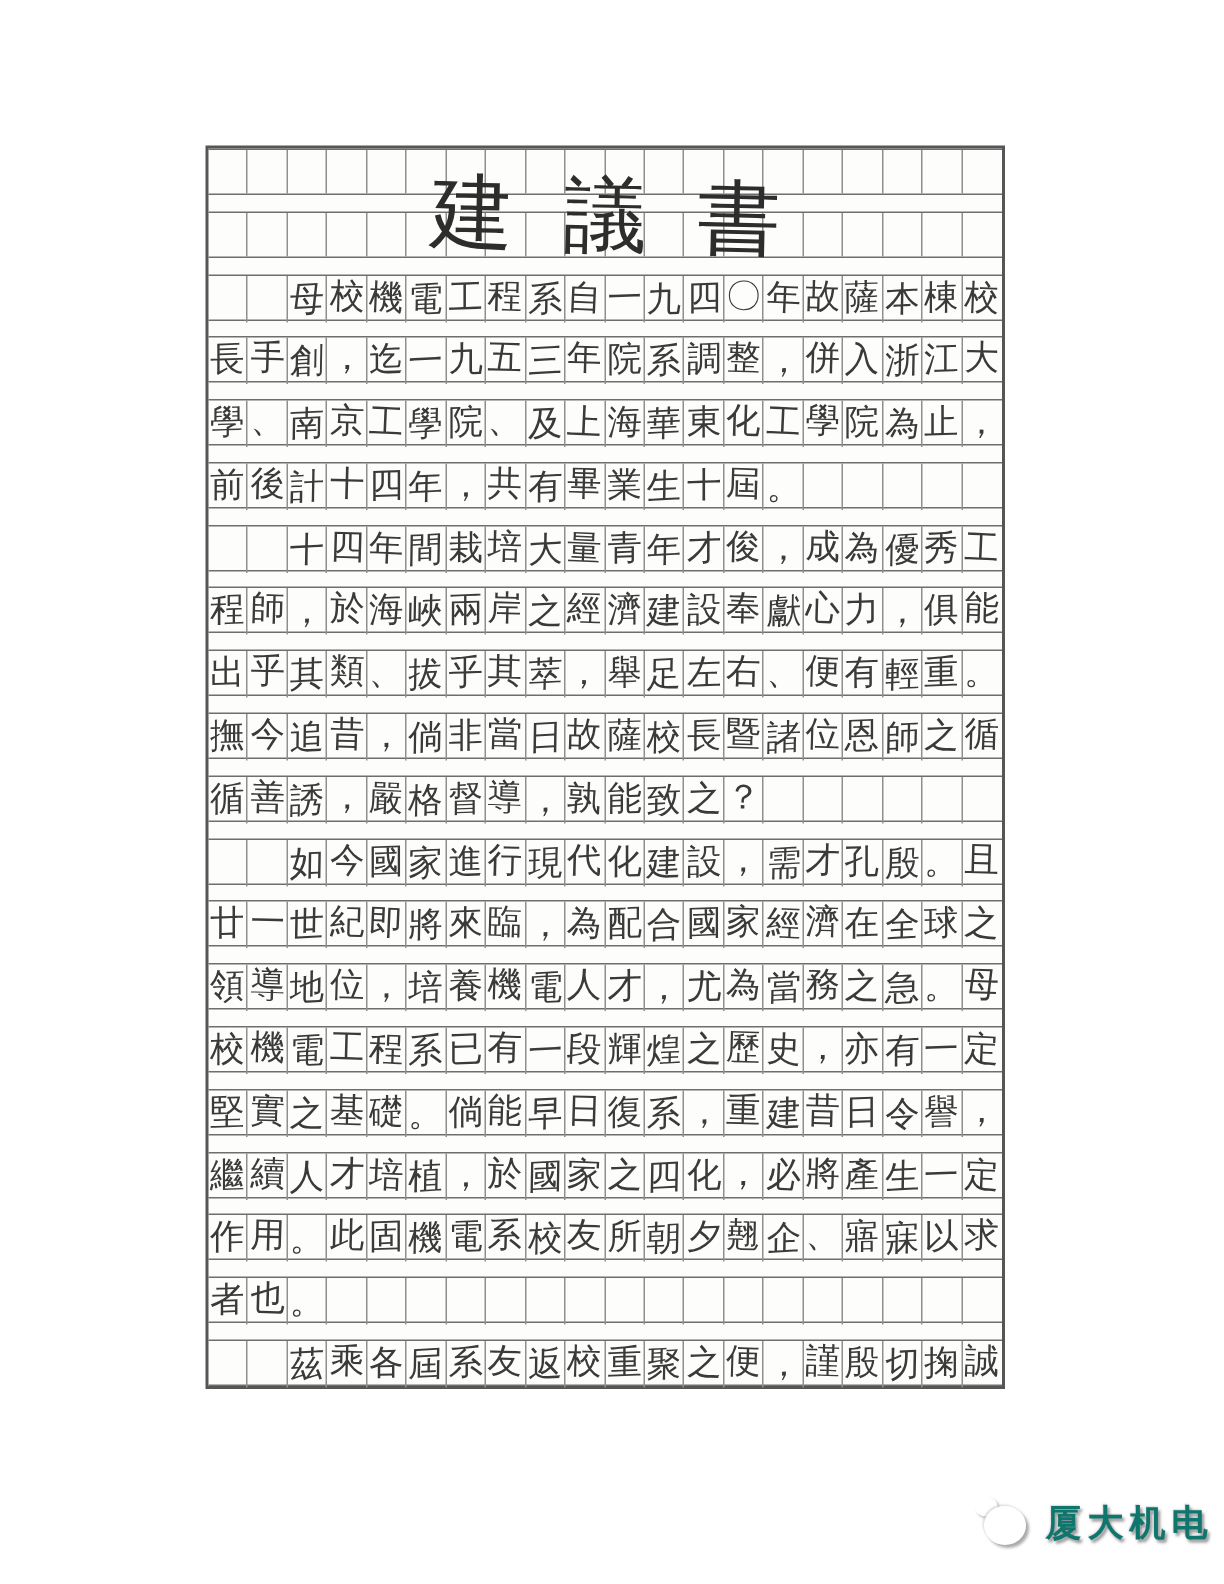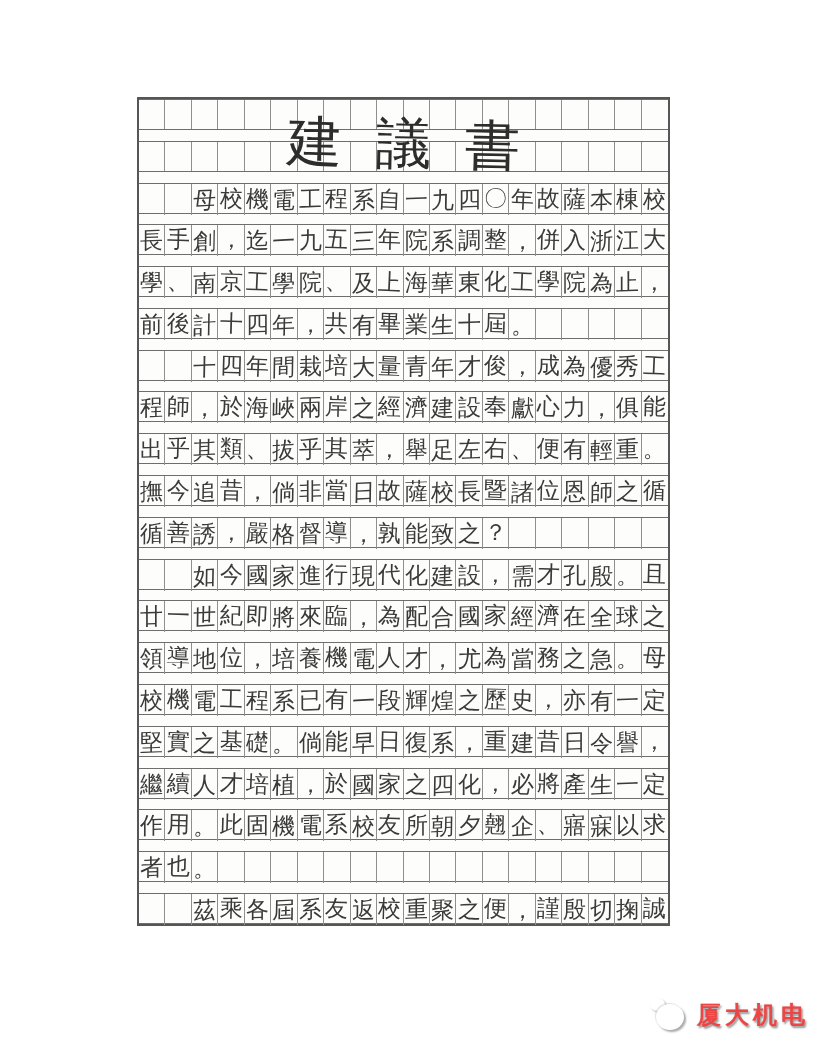--- a/index.html
+++ b/index.html
@@ -85,21 +85,21 @@
   .wm-logo .small{
     position:absolute;left:0;top:0;
     width:15px;height:13px;border-radius:50%;
     background:#ffffff;
     box-shadow:1.5px 1.5px 2px rgba(160,160,160,.8);
   }
   .wm-text{
     font-size:24px;
     font-weight:600;
     letter-spacing:4px;
-    color:#ef4444;
+    color:#0f766e;
     text-shadow:1.5px 2px 2px rgba(140,140,140,.9), -0.5px -0.5px 1px rgba(195,195,195,.65);
     white-space:nowrap;
   }
 </style>
 </head>
 <body style="--ink: #3a3a3a; --paper: #fdfdfb;">
 
 <div class="page">
 
   <div class="paper" id="paper">

